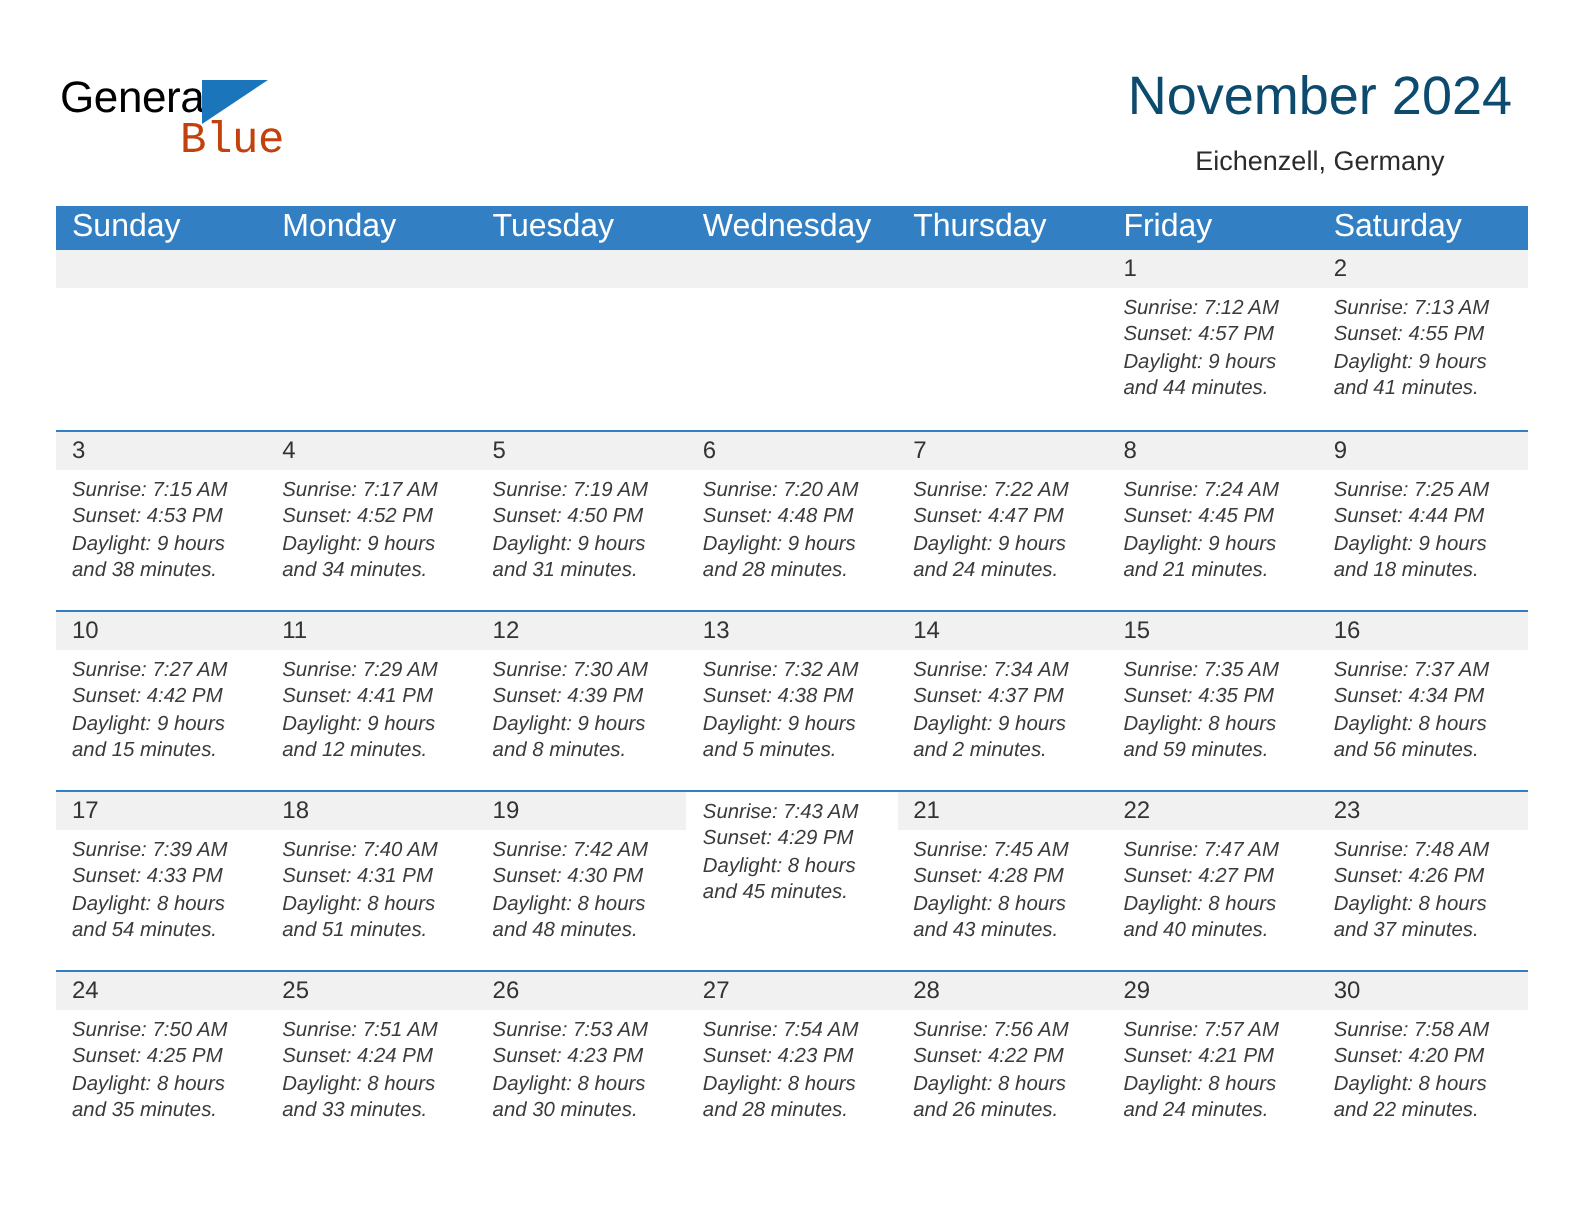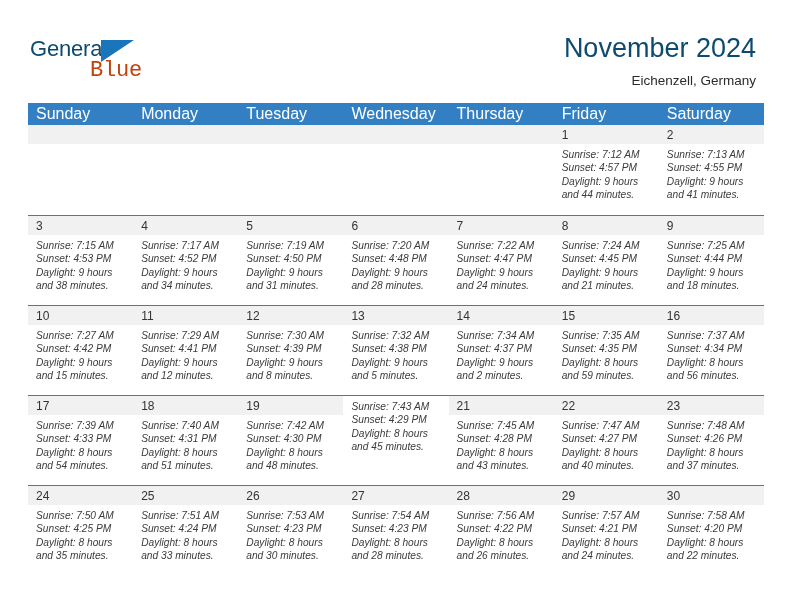--- a/index.html
+++ b/index.html
@@ -35,21 +35,21 @@
     top: 36px;
     width: 130px;
     height: 48px;
   }
   .logo-general {
     position: absolute;
     left: 0;
     top: 0;
     font-size: 22px;
     letter-spacing: -0.2px;
-    color: #0c4a6e;
+    color: #000000;
     font-family: "Liberation Sans", sans-serif;
   }
   .logo-triangle {
     position: absolute;
     left: 71px;
     top: 4px;
     width: 0;
     height: 0;
     border-left: 33px solid #1b75bb;
     border-bottom: 22px solid transparent;
@@ -76,20 +76,21 @@
     line-height: 32px;
     white-space: nowrap;
     font-weight: normal;
   }
   .cal-subtitle {
     font-size: 13.5px;
     color: #2b2b2b;
     line-height: 18px;
     margin-top: 8px;
     white-space: nowrap;
+    text-align: center;
   }
 
   
   .calendar {
     position: absolute;
     left: 28px;
     top: 103px;
     width: 736px;
   }
   .weekday-row {

